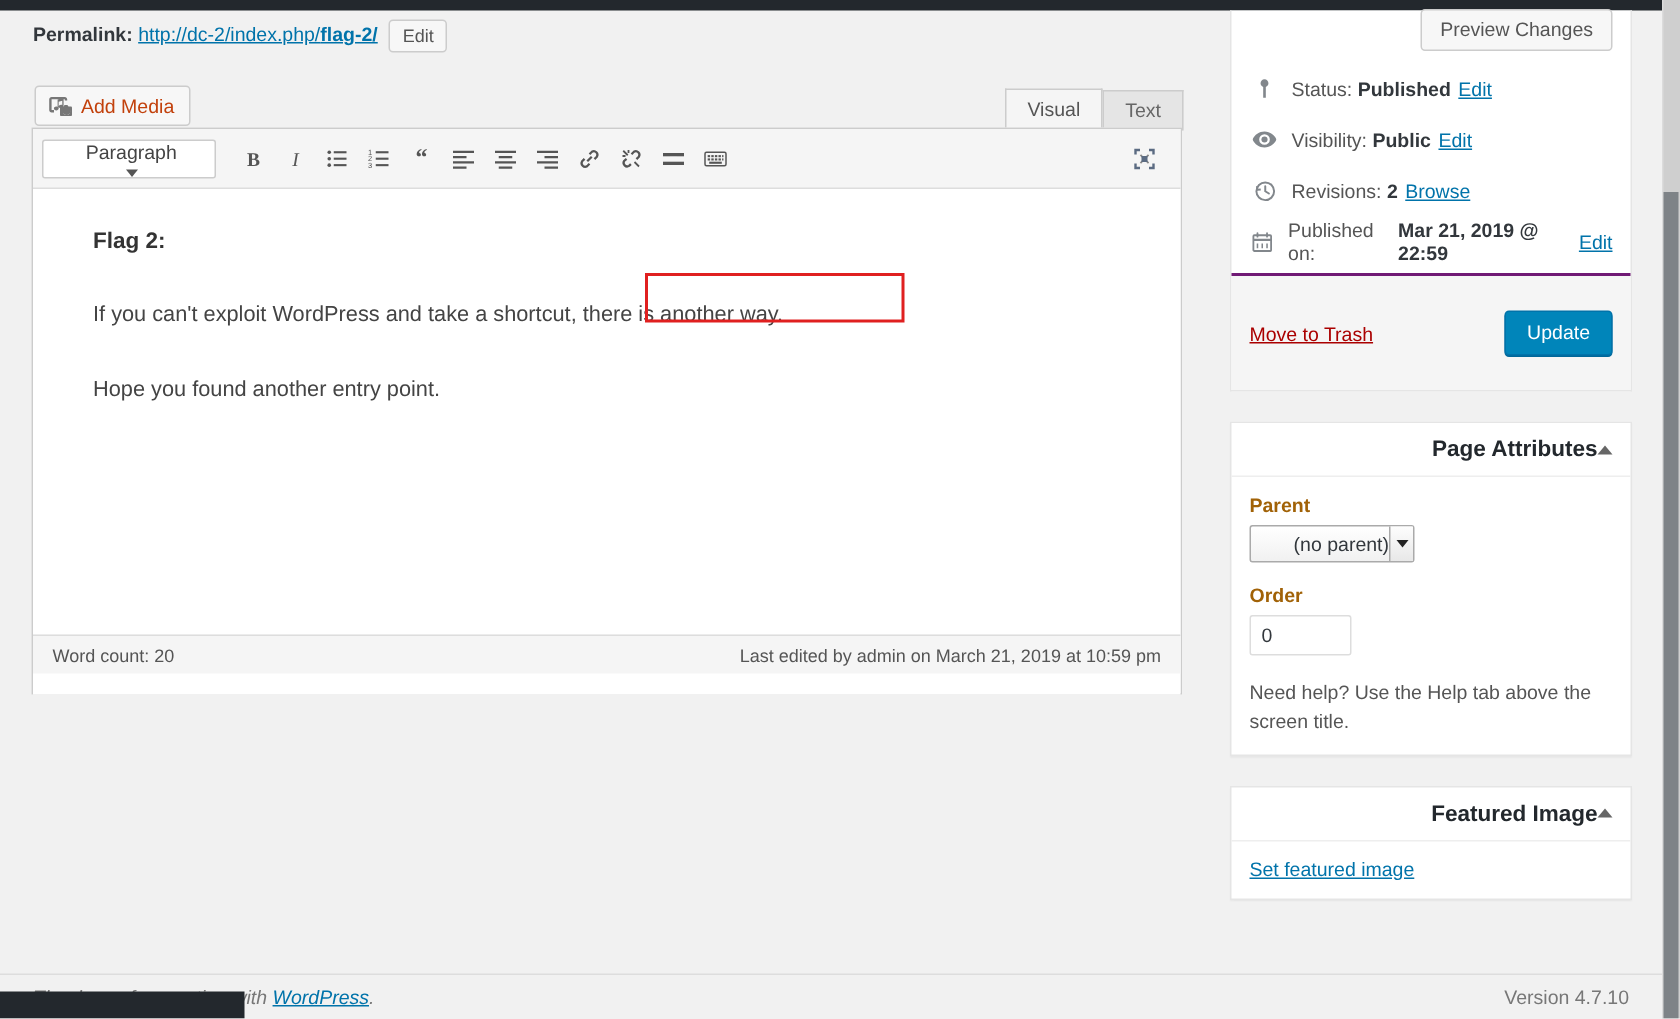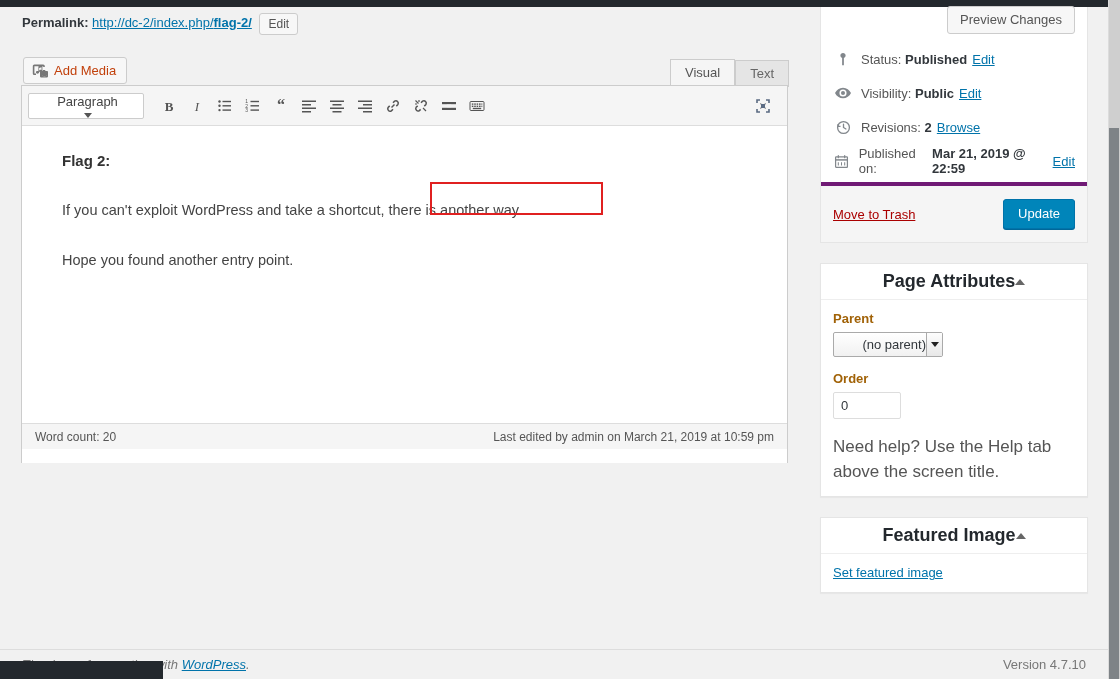--- a/index.html
+++ b/index.html
@@ -175,23 +175,23 @@
   }
   .box {
     background: #fff;
     border: 1px solid #e5e5e5;
     box-shadow: 0 1px 1px rgba(0,0,0,.04);
     margin: 0 12px 20px 12px;
   }
   .box-head {
     height: 36px;
     border-bottom: 1px solid #eee;
-    display: flex; align-items: center; justify-content: center;
+    display: flex; align-items: center; justify-content: flex-end;
     padding: 11px 12px;
-    font-size: 18px; font-weight: bold; color: #23282d;
+    font-size: 15px; font-weight: bold; color: #23282d;
     cursor: pointer;
   }
   .caret-up {
     width: 0; height: 0;
     border-left: 5px solid transparent;
     border-right: 5px solid transparent;
     border-bottom: 6px solid #666;
   }
   .box-body { padding: 11px 12px 12px; }
 
@@ -227,22 +227,22 @@
   }
   .misc-ico {
     width: 20px; margin-right: 8px;
     display: flex; align-items: center; justify-content: center;
     color: #82878c;
   }
   .misc-row b { color: #32373c; }
   .lnk { color: #0073aa; text-decoration: underline; cursor: pointer; margin-left: 5px; }
   .pub-actions {
     background: #f5f5f5;
-    border-top: 4px solid #701a75;
-    padding: 13px 12px;
+    border-top: 2px solid #701a75;
+    padding: 23px 12px;
     display: flex; align-items: center; justify-content: space-between;
     min-height: 49px;
   }
   .trash-lnk {
     color: #a00; text-decoration: underline; font-size: 13px; cursor: pointer;
   }
   .btn-primary {
     background: #0085ba;
     border: 1px solid #0073aa;
     border-radius: 3px;
@@ -285,21 +285,21 @@
   .txtin {
     width: 68px; height: 27px;
     border: 1px solid #ddd;
     background: #fff;
     font-size: 13px; color: #32373c;
     padding: 0 7px;
     line-height: 25px;
     margin-bottom: 16px;
     border-radius: 2px;
   }
-  .help-txt { font-size: 17px; color: #555; line-height: 1.45; }
+  .help-txt { font-size: 13px; color: #555; line-height: 1.45; }
   .set-feat { color: #0073aa; text-decoration: underline; font-size: 13px; cursor: pointer; }
 
   
   .footer {
     position: absolute; left: 0; bottom: 0;
     width: 1108px; height: 30px;
     border-top: 1px solid #ddd;
     display: flex; align-items: center; justify-content: space-between;
     padding: 0 22px 0 22px;
     font-size: 13px; color: #777;

